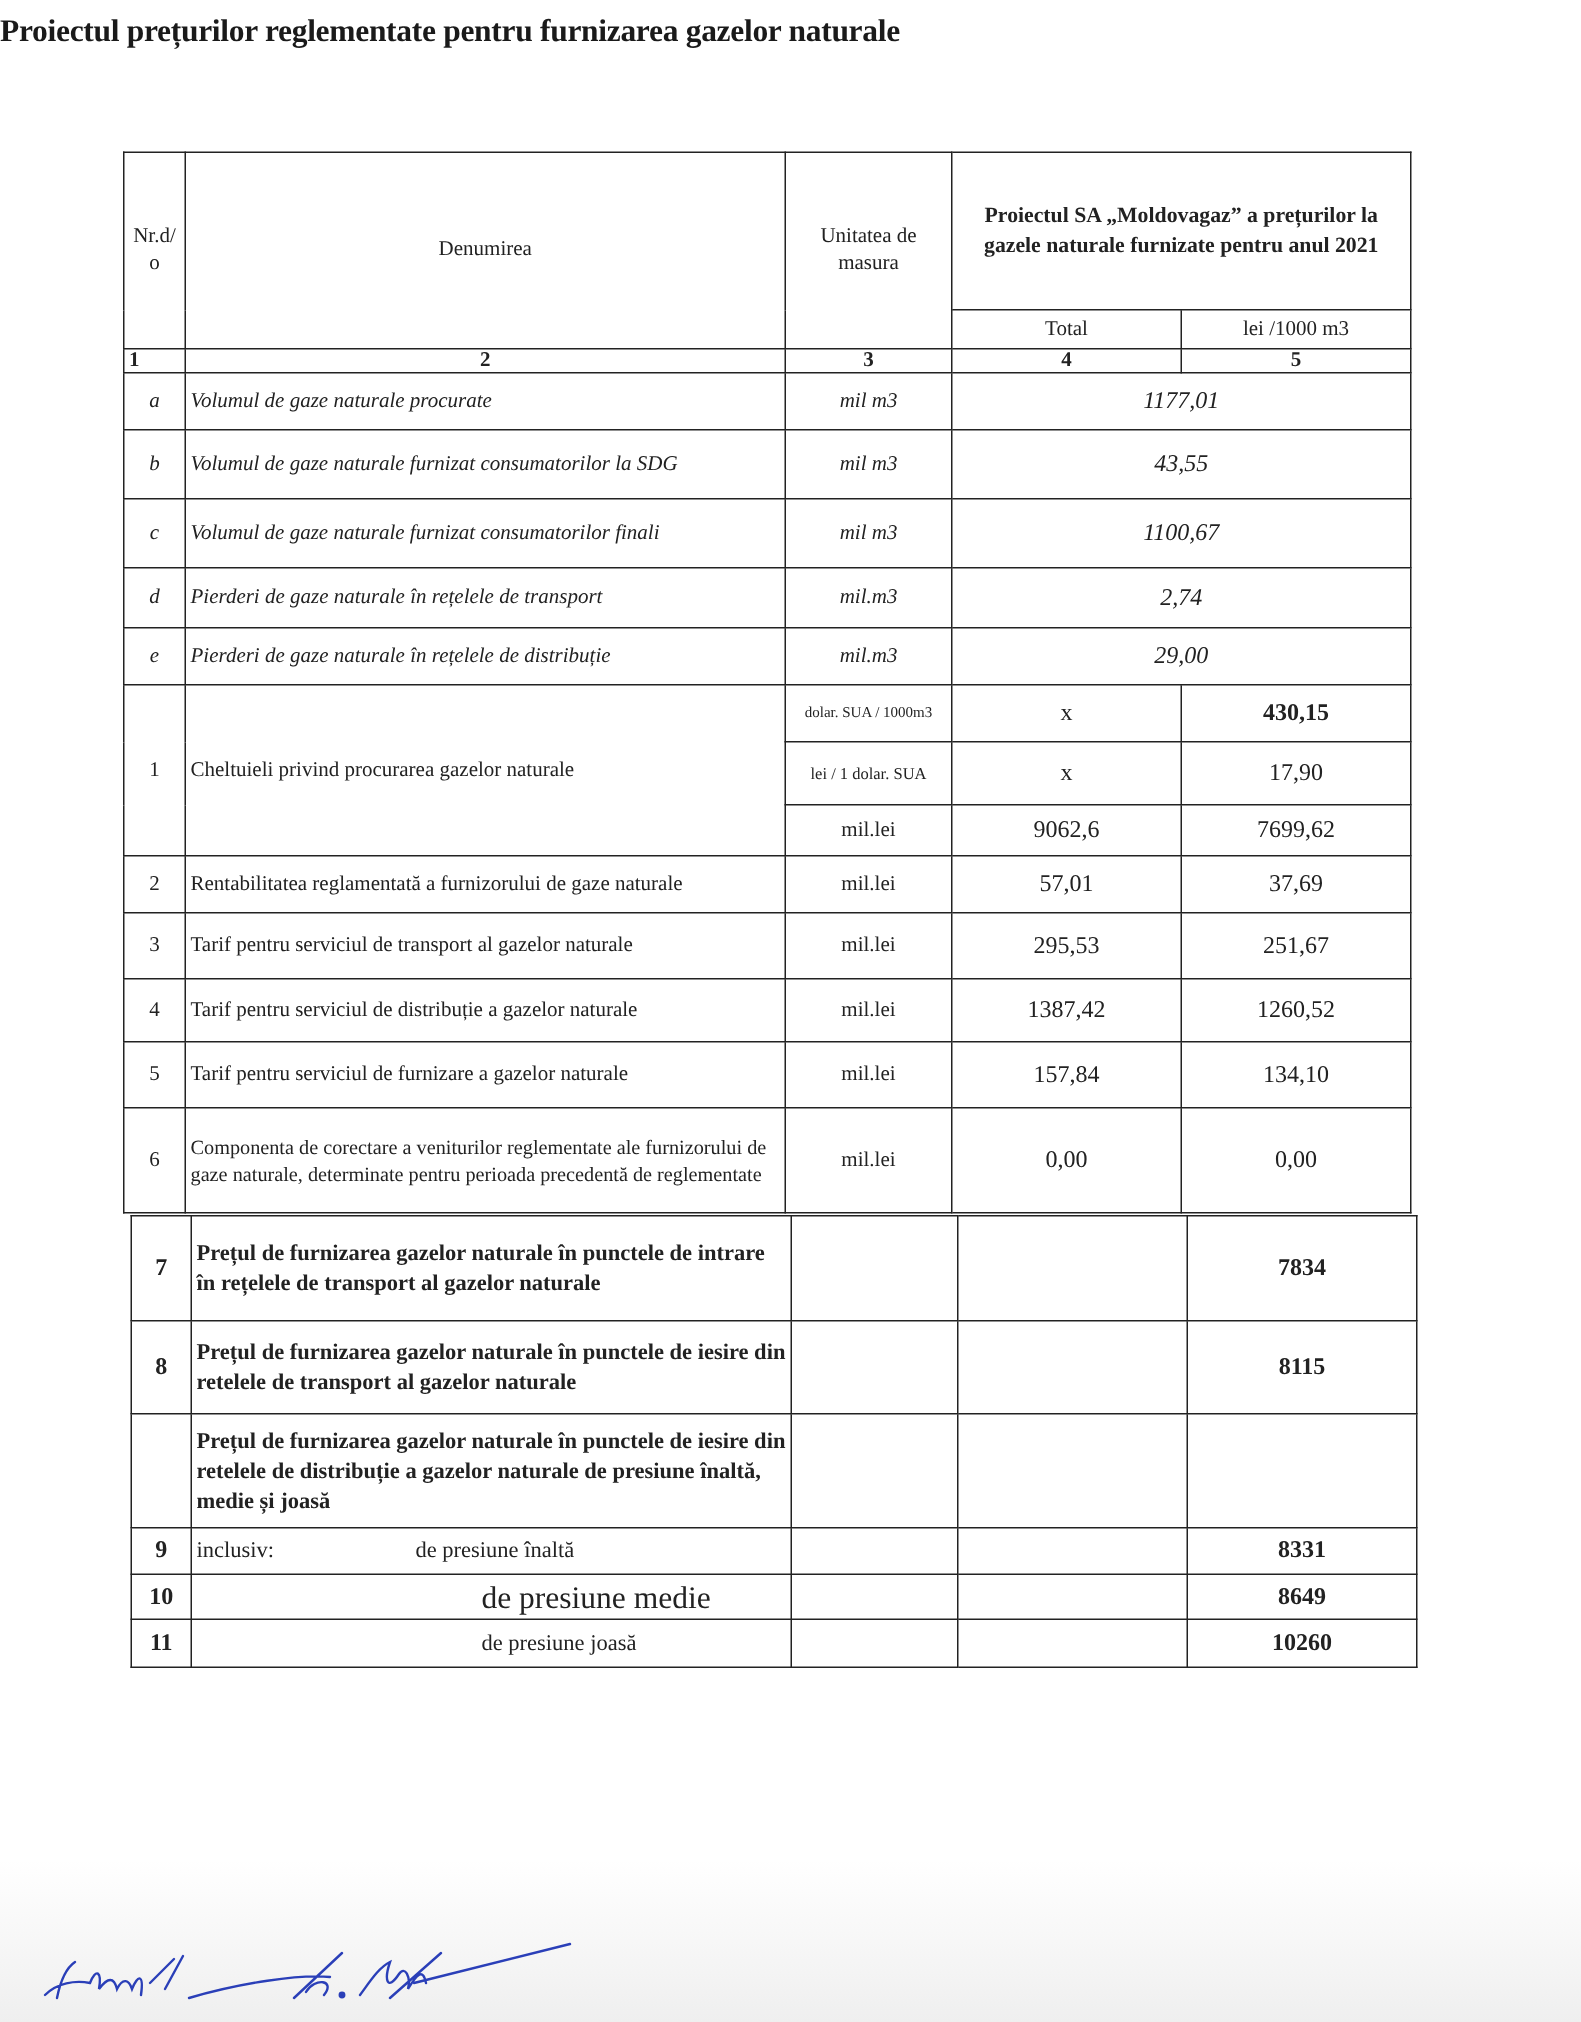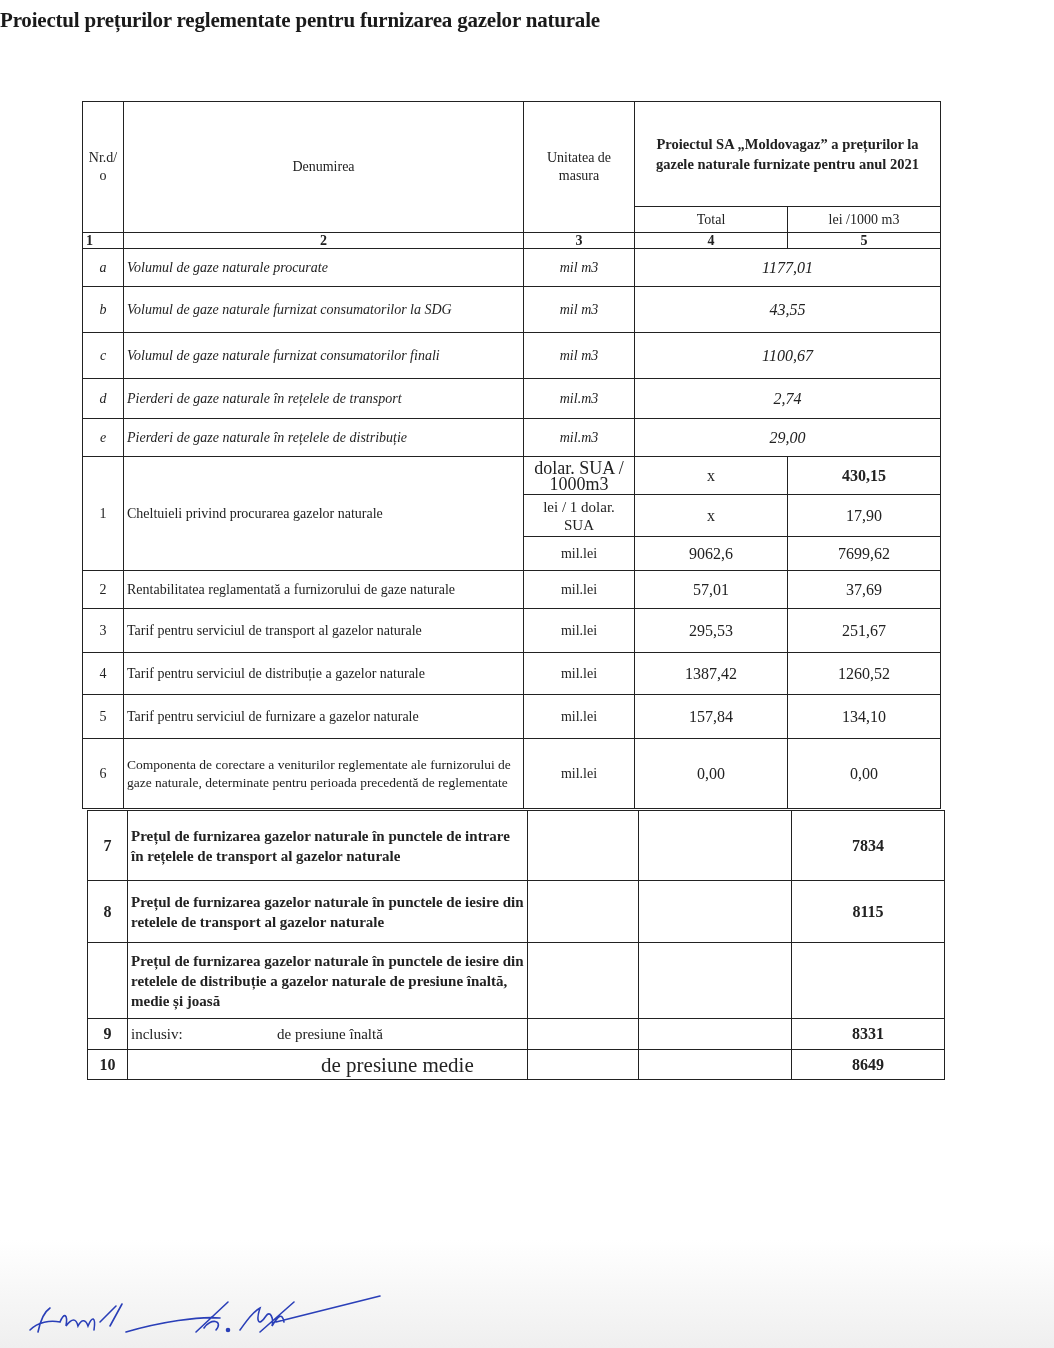--- a/index.html
+++ b/index.html
@@ -104,26 +104,26 @@
   <tr style="height:38px">
     <td class="c it">e</td>
     <td class="it">Pierderi de gaze naturale în rețelele de distribuție</td>
     <td class="c it">mil.m3</td>
     <td colspan="2" class="c it num">29,00</td>
   </tr>
 
   <tr style="height:38px">
     <td rowspan="3" class="c">1</td>
     <td rowspan="3">Cheltuieli  privind procurarea gazelor naturale</td>
-    <td class="c" style="font-size:18px;line-height:16px;">dolar. SUA / 1000m3</td>
+    <td class="c" style="font-size:10px;line-height:16px;">dolar. SUA / 1000m3</td>
     <td class="c num">x</td>
     <td class="c num b">430,15</td>
   </tr>
   <tr style="height:42px">
-    <td class="c" style="font-size:15px;margin-top:15px;">lei / 1 dolar. SUA</td>
+    <td class="c" style="font-size:11px;margin-top:15px;">lei / 1 dolar. SUA</td>
     <td class="c num">x</td>
     <td class="c num">17,90</td>
   </tr>
   <tr style="height:34px">
     <td class="c">mil.lei</td>
     <td class="c num">9062,6</td>
     <td class="c num">7699,62</td>
   </tr>
 
   <tr style="height:38px">
@@ -202,20 +202,27 @@
     <td></td>
     <td></td>
     <td class="c b num">8331</td>
   </tr>
   <tr style="height:30px">
     <td class="c b num">10</td>
     <td style="font-size:21px;padding-left:193px;">de presiune medie</td>
     <td></td>
     <td></td>
     <td class="c b num">8649</td>
+  </tr>
+  <tr style="height:32px">
+    <td class="c b num">11</td>
+    <td style="font-size:15px;padding-left:193px;">de presiune joasă</td>
+    <td></td>
+    <td></td>
+    <td class="c b num">10260</td>
   </tr>
 </tbody>
   </table>
 
 <svg class="sig" viewBox="0 0 380 60">
   <g fill="none" stroke="#2a3fb8" stroke-width="1.6" stroke-linecap="round">
     <path d="M18 50 C 20 40, 24 30, 30 26 M10 48 C 18 40, 30 38, 40 40 C 44 30, 48 32, 46 44 C 52 36, 56 36, 58 44 C 62 36, 66 38, 68 44 C 72 34, 76 34, 74 48 M80 40 L 96 24 M90 44 L 102 22"></path>
     <path d="M106 50 C 140 40, 180 34, 200 36 M176 50 L 208 20 M184 46 C 190 36, 204 38, 196 48"></path>
     <path d="M220 48 C 226 40, 232 30, 240 26 C 236 38, 238 46, 246 34 C 250 28, 254 36, 252 44 C 258 34, 262 30, 264 40 M240 50 L 274 20 M256 40 L 360 14"></path>
     <circle cx="208" cy="48" r="1.5" fill="#2a3fb8"></circle>

